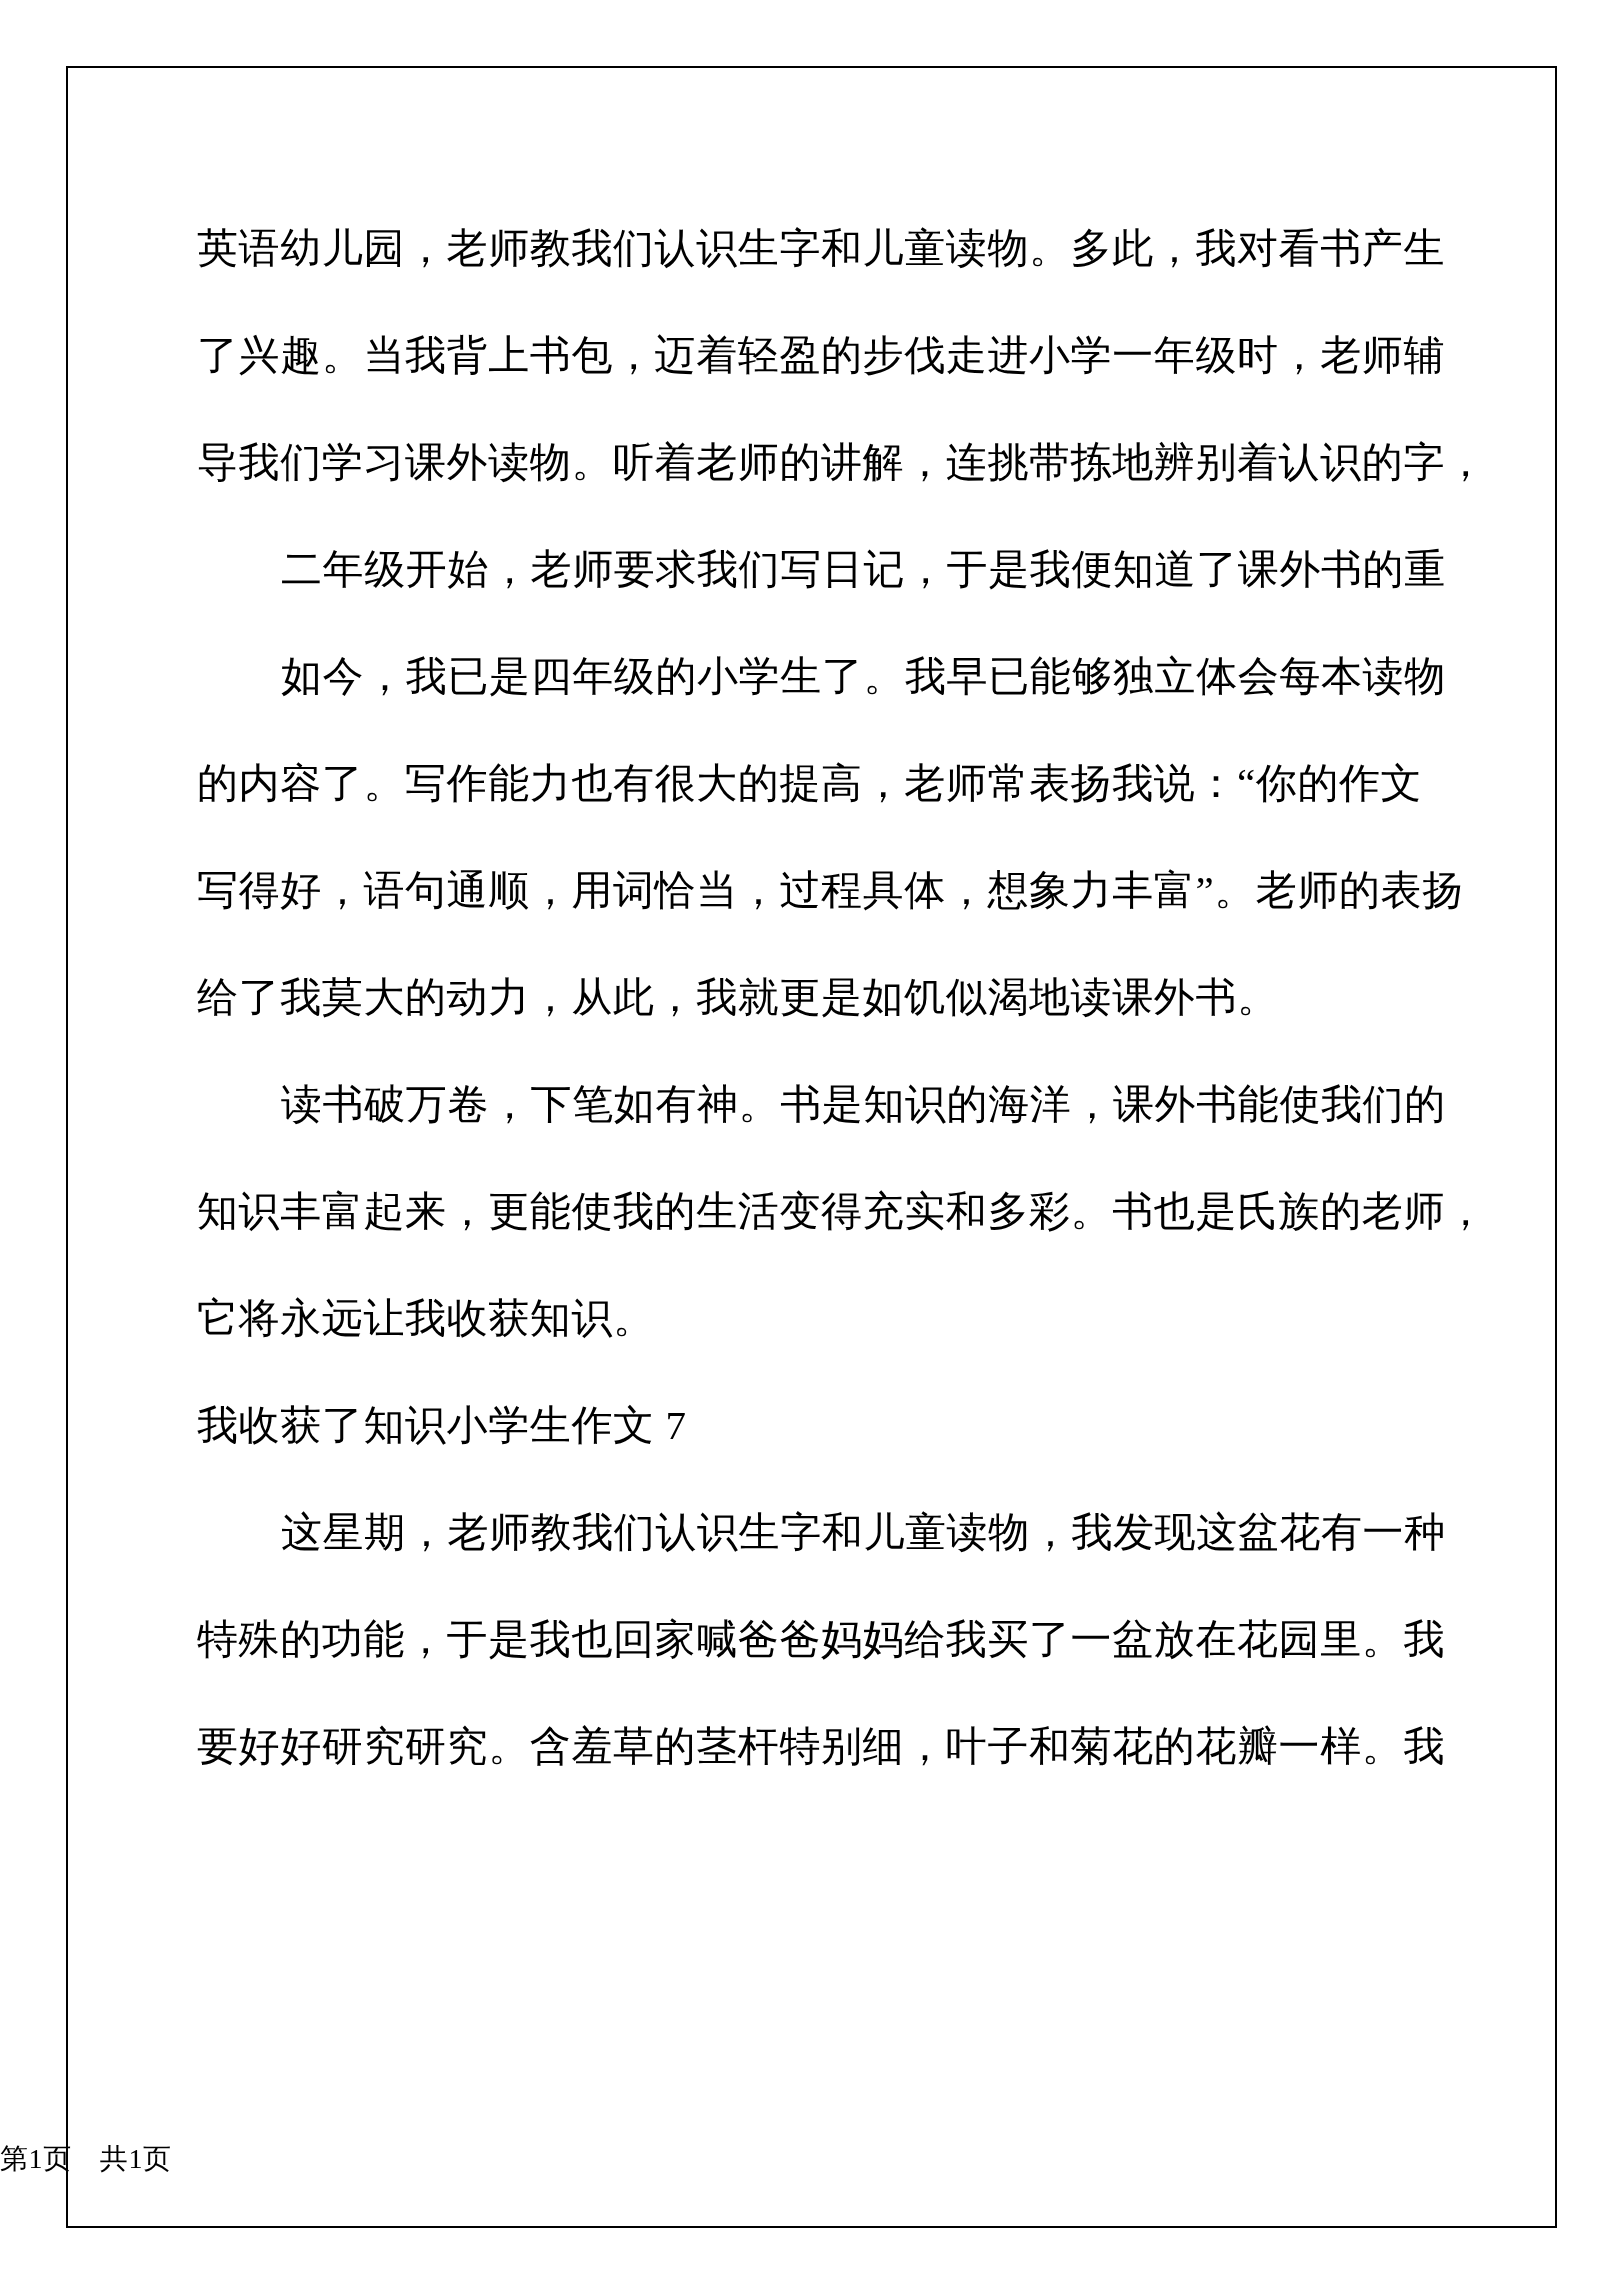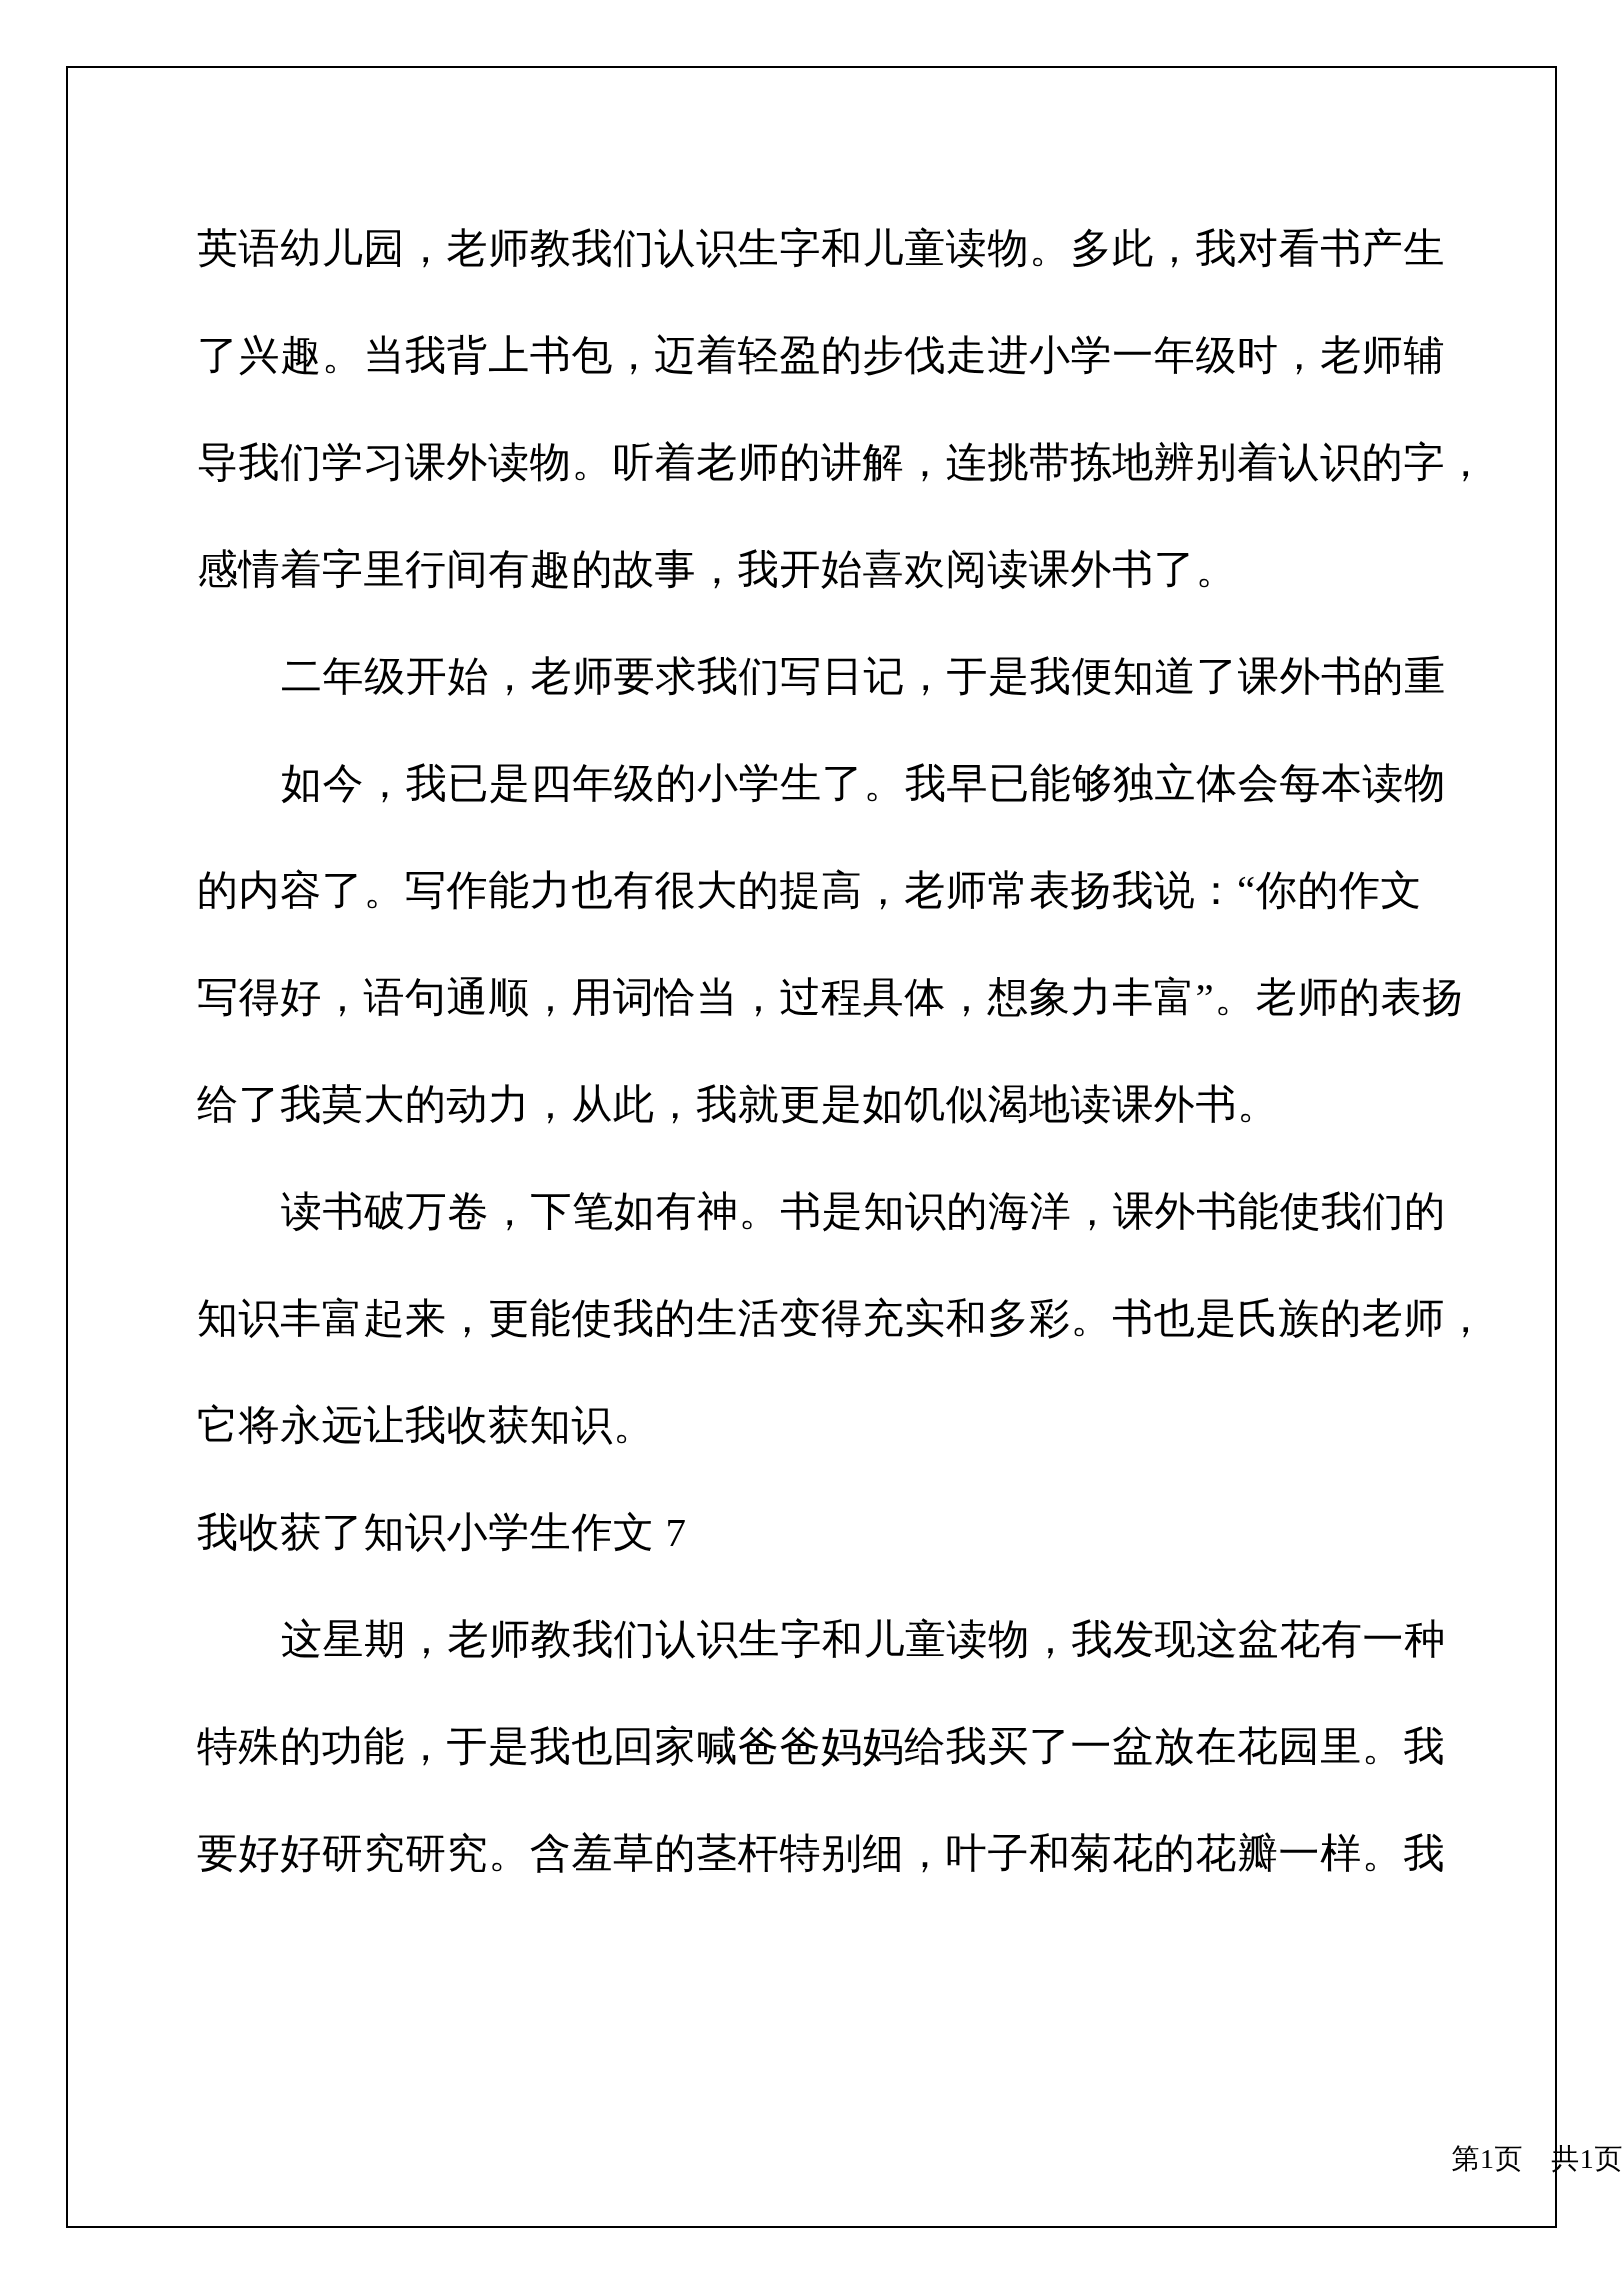--- a/index.html
+++ b/index.html
@@ -40,42 +40,41 @@
     color: #000000;
   }
   .doc-body .line.indent {
     text-indent: 84px;
   }
   .doc-footer {
     position: absolute;
     left: 0;
     top: 2141px;
     width: 100%;
-    text-align: right;
+    text-align: left;
     font-size: 28px;
     line-height: 35px;
     letter-spacing: 0.6px;
     color: #000000;
   }
   .doc-footer .gap {
     display: inline-block;
     width: 28px;
   }
 </style>
 </head>
 <body>
 
 <div class="page">
   <div class="frame"></div>
 
   <div class="doc-body">
       <div class="line">英语幼儿园，老师教我们认识生字和儿童读物。多此，我对看书产生</div>
       <div class="line">了兴趣。当我背上书包，迈着轻盈的步伐走进小学一年级时，老师辅</div>
       <div class="line">导我们学习课外读物。听着老师的讲解，连挑带拣地辨别着认识的字，</div>
-      <div class="line">感情着字里行间有趣的故事，我开始喜欢阅读课外书了。</div>
       <div class="line indent">二年级开始，老师要求我们写日记，于是我便知道了课外书的重</div>
       <div class="line indent">如今，我已是四年级的小学生了。我早已能够独立体会每本读物</div>
       <div class="line">的内容了。写作能力也有很大的提高，老师常表扬我说：“你的作文</div>
       <div class="line">写得好，语句通顺，用词恰当，过程具体，想象力丰富”。老师的表扬</div>
       <div class="line">给了我莫大的动力，从此，我就更是如饥似渴地读课外书。</div>
       <div class="line indent">读书破万卷，下笔如有神。书是知识的海洋，课外书能使我们的</div>
       <div class="line">知识丰富起来，更能使我的生活变得充实和多彩。书也是氏族的老师，</div>
       <div class="line">它将永远让我收获知识。</div>
       <div class="line">我收获了知识小学生作文 7</div>
       <div class="line indent">这星期，老师教我们认识生字和儿童读物，我发现这盆花有一种</div>

